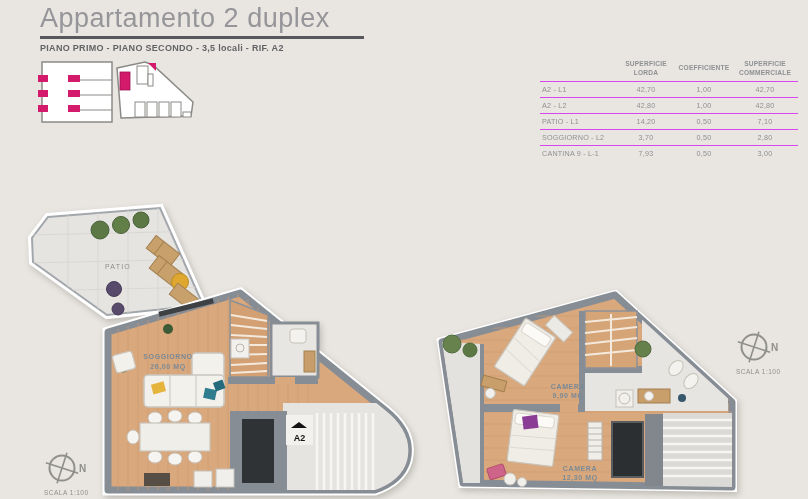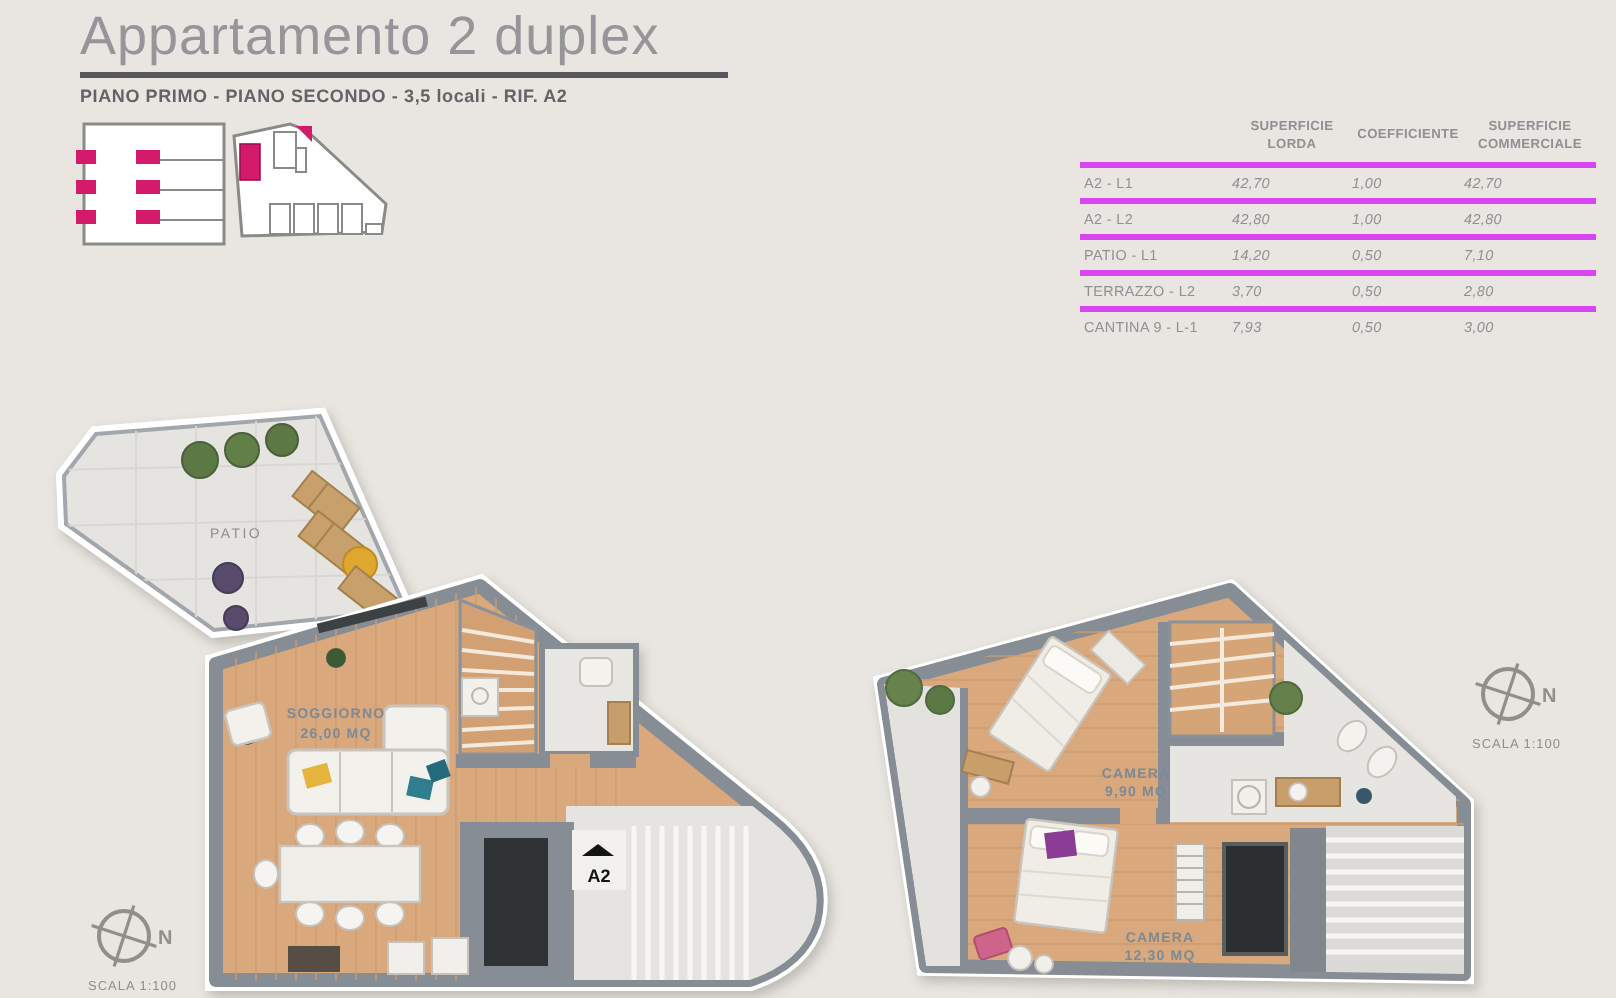--- a/index.html
+++ b/index.html
@@ -21,24 +21,24 @@
     font-size:9px; font-weight:bold; color:#626366; letter-spacing:.3px;text-align:right;
   }
   
   .area-table{
     position:absolute; left:540px; top:58px; width:258px;
     color:#8e9094; font-size:7.2px; letter-spacing:.2px;
   }
   .t-head,.t-row{ display:grid; grid-template-columns:76px 60px 56px 66px; align-items:center; }
   .t-head{ padding:2px 0 4px 0; }
   .t-head .t-cell{ font-size:6.6px; font-weight:bold; text-align:center; line-height:1.3; }
-  .t-row{ border-top:3px solid #d946ef; height:15px; }
+  .t-row{ border-top:1px solid #d946ef; height:15px; }
   .t-row.total{ border-bottom:1px solid #a0a2a6; }
   .t-cell.label{ text-align:left; padding-left:2px; }
-  .t-cell.num{ text-align:left;font-style:italic; }
+  .t-cell.num{ text-align:center; }
   
   .compass{ position:absolute; }
   .compass text{ fill:#8f8f8b; }
   
   .plan{ position:absolute; filter:drop-shadow(2px 3px 3px rgba(80,75,65,.28)); }
   svg text.room-label{ fill:#7b8a96; font-weight:bold; font-size:7px; letter-spacing:.6px; text-anchor:middle; font-family:"Liberation Sans",sans-serif;}
   svg text.patio-label{ fill:#8e8e89; font-size:7px; letter-spacing:1.2px; text-anchor:middle; font-family:"Liberation Sans",sans-serif;}
   svg text.a2-label{ fill:#141414; font-size:9px; font-weight:bold; text-anchor:middle; font-family:"Liberation Sans",sans-serif;}
   svg text.n-label{ font-size:10px; font-weight:bold; font-family:"Liberation Sans",sans-serif;}
   svg text.scale-label{ font-size:6.5px; letter-spacing:.5px; font-family:"Liberation Sans",sans-serif;}
@@ -100,21 +100,21 @@
       <div class="t-cell num">1,00</div>
       <div class="t-cell num">42,80</div>
     </div>
     <div class="t-row">
       <div class="t-cell label">PATIO - L1</div>
       <div class="t-cell num">14,20</div>
       <div class="t-cell num">0,50</div>
       <div class="t-cell num">7,10</div>
     </div>
     <div class="t-row">
-      <div class="t-cell label">TERRAZZO - L2</div>
+      <div class="t-cell label">SOGGIORNO - L2</div>
       <div class="t-cell num">3,70</div>
       <div class="t-cell num">0,50</div>
       <div class="t-cell num">2,80</div>
     </div>
     <div class="t-row">
       <div class="t-cell label">CANTINA 9 - L-1</div>
       <div class="t-cell num">7,93</div>
       <div class="t-cell num">0,50</div>
       <div class="t-cell num">3,00</div>
     </div>

